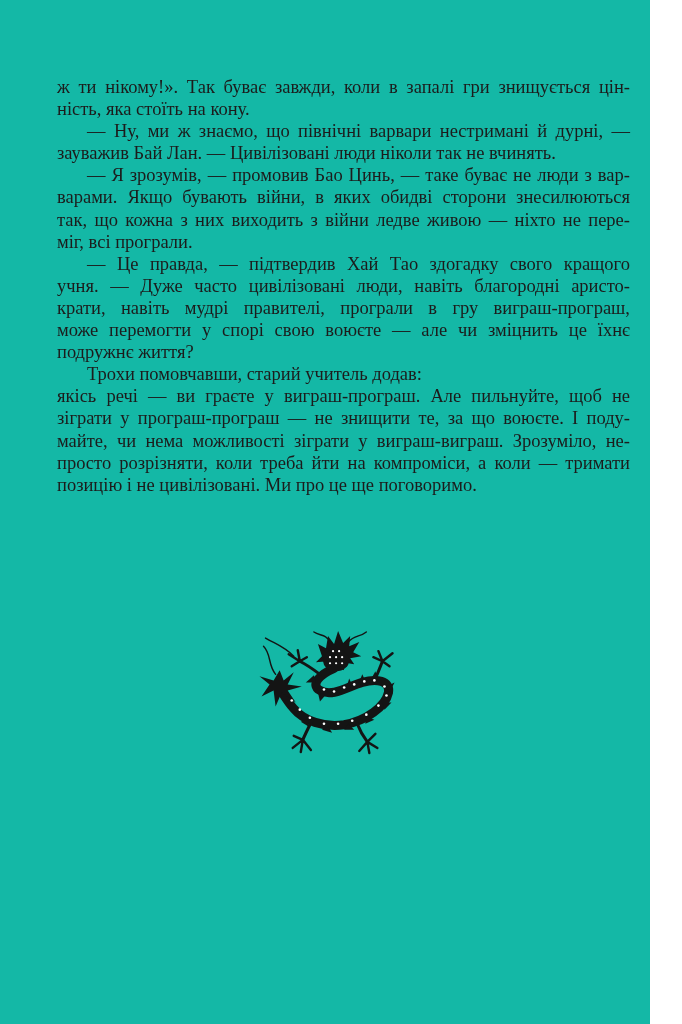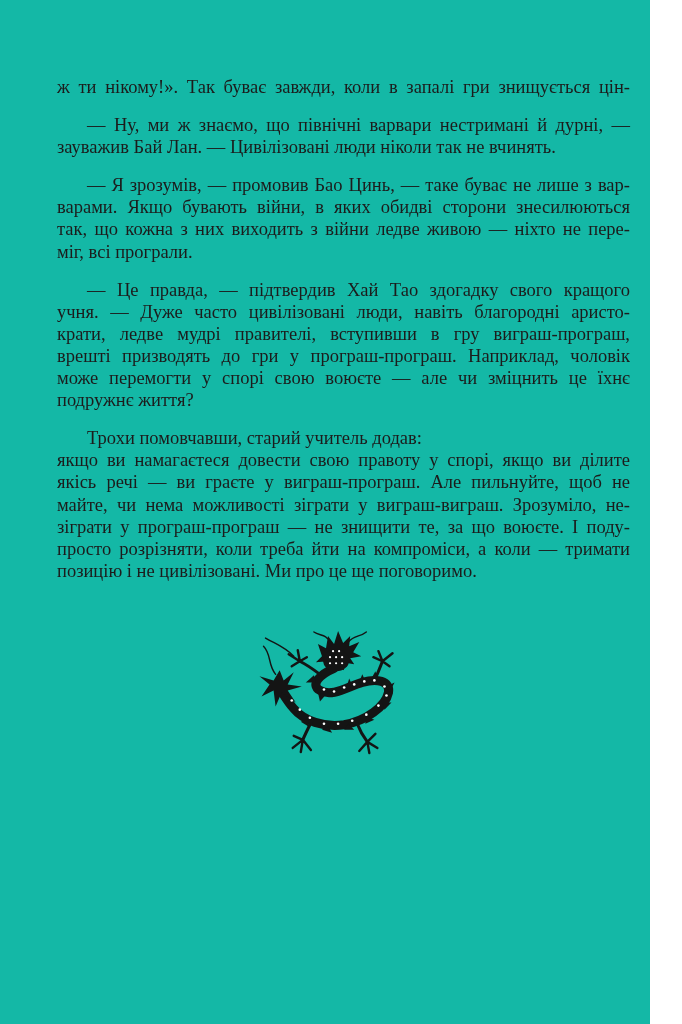--- a/index.html
+++ b/index.html
@@ -27,21 +27,20 @@
   .line {
     text-align: justify;
     text-align-last: justify;
   }
   .line.last {
     text-align: justify;
     text-align-last: left;
   }
   .line.indent {
     text-indent: 30px;
-    margin-top: 16px;
   }
   .ornament {
     position: absolute;
     left: 257px;
     top: 630px;
     width: 138px;
     height: 127px;
   }
   .ornament svg {
     width: 100%;
@@ -49,37 +48,36 @@
     display: block;
   }
 </style>
 </head>
 <body>
 
 <div class="page">
 
   <div class="text-block">
       <div class="line">ж ти нікому!». Так буває завжди, коли в запалі гри знищується цін-</div>
+      <div class="line last">ність, яка стоїть на кону.</div>
       <div class="line indent">— Ну, ми ж знаємо, що північні варвари нестримані й дурні, —</div>
       <div class="line last">зауважив Бай Лан. — Цивілізовані люди ніколи так не вчинять.</div>
-      <div class="line indent">— Я зрозумів, — промовив Бао Цинь, — таке буває не лише з вар-</div>
+      <div class="line indent">— Я зрозумів, — промовив Бао Цинь, — таке буває не люди з вар-</div>
       <div class="line">варами. Якщо бувають війни, в яких обидві сторони знесилюються</div>
       <div class="line">так, що кожна з них виходить з війни ледве живою — ніхто не пере-</div>
       <div class="line last">міг, всі програли.</div>
       <div class="line indent">— Це правда, — підтвердив Хай Тао здогадку свого кращого</div>
       <div class="line">учня. — Дуже часто цивілізовані люди, навіть благородні аристо-</div>
-      <div class="line">крати, ледве мудрі правителі, вступивши в гру виграш-програш,</div>
-      <div class="line">врешті призводять до гри у програш-програш. Наприклад, чоловік</div>
+      <div class="line">крати, навіть мудрі правителі, програли в гру виграш-програш,</div>
       <div class="line">може перемогти у спорі свою воюєте — але чи зміцнить це їхнє</div>
       <div class="line last">подружнє життя?</div>
       <div class="line last indent">Трохи помовчавши, старий учитель додав:</div>
-      <div class="line">якщо ви намагаєтеся довести свою правоту у спорі, якщо ви ділите</div>
       <div class="line">якісь речі — ви граєте у виграш-програш. Але пильнуйте, щоб не</div>
+      <div class="line">зіграти у програш-програш — не знищити те, за що воюєте. І поду-</div>
       <div class="line">майте, чи нема можливості зіграти у виграш-виграш. Зрозуміло, не-</div>
-      <div class="line">зіграти у програш-програш — не знищити те, за що воюєте. І поду-</div>
       <div class="line">просто розрізняти, коли треба йти на компроміси, а коли — тримати</div>
       <div class="line last">позицію і не цивілізовані. Ми про це ще поговоримо.</div>
     </div>
 
   <div class="ornament">
     <svg viewBox="0 0 136 126">
 
       <g fill="none" stroke="#141414" stroke-linecap="round">
         <path d="M76,38 C62,44 52,54 62,60 C74,67 90,56 104,52 C118,48 132,50 130,62 C127,76 108,90 86,94 C66,97 46,90 36,78 C29,70 26,64 22,58" stroke-width="9"></path>
 

